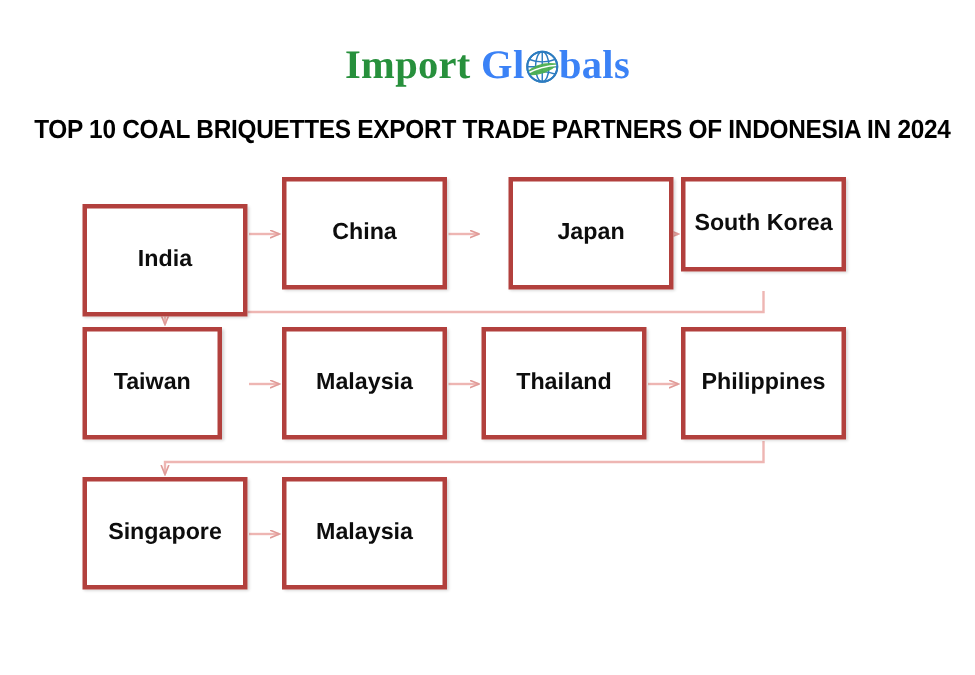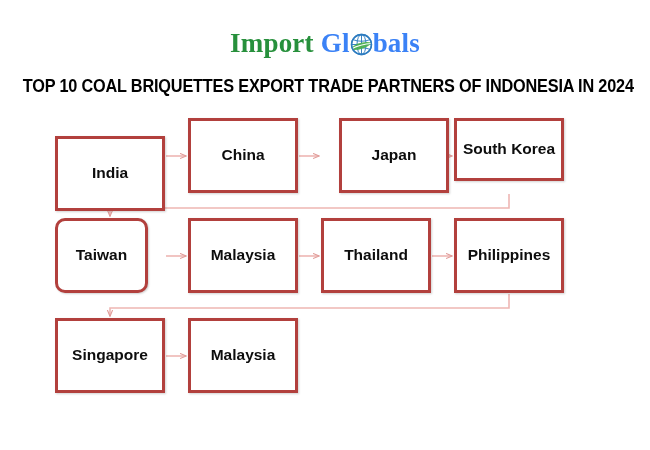--- a/index.html
+++ b/index.html
@@ -173,21 +173,21 @@
     <div class="node" style="left:188px; top:118px; width:110px; height:75px;">
       <span>China</span>
     </div>
     <div class="node" style="left:339px; top:118px; width:110px; height:75px;">
       <span>Japan</span>
     </div>
     <div class="node" style="left:454px; top:118px; width:110px; height:63px;">
       <span>South Korea</span>
     </div>
 
-    <div class="node" style="left:55px;  top:218px; width:93px; height:75px;border-radius:10px;">
+    <div class="node" style="left:55px;  top:218px; width:93px; height:75px;">
       <span>Taiwan</span>
     </div>
     <div class="node" style="left:188px; top:218px; width:110px; height:75px;">
       <span>Malaysia</span>
     </div>
     <div class="node" style="left:321px; top:218px; width:110px; height:75px;">
       <span>Thailand</span>
     </div>
     <div class="node" style="left:454px; top:218px; width:110px; height:75px;">
       <span>Philippines</span>

